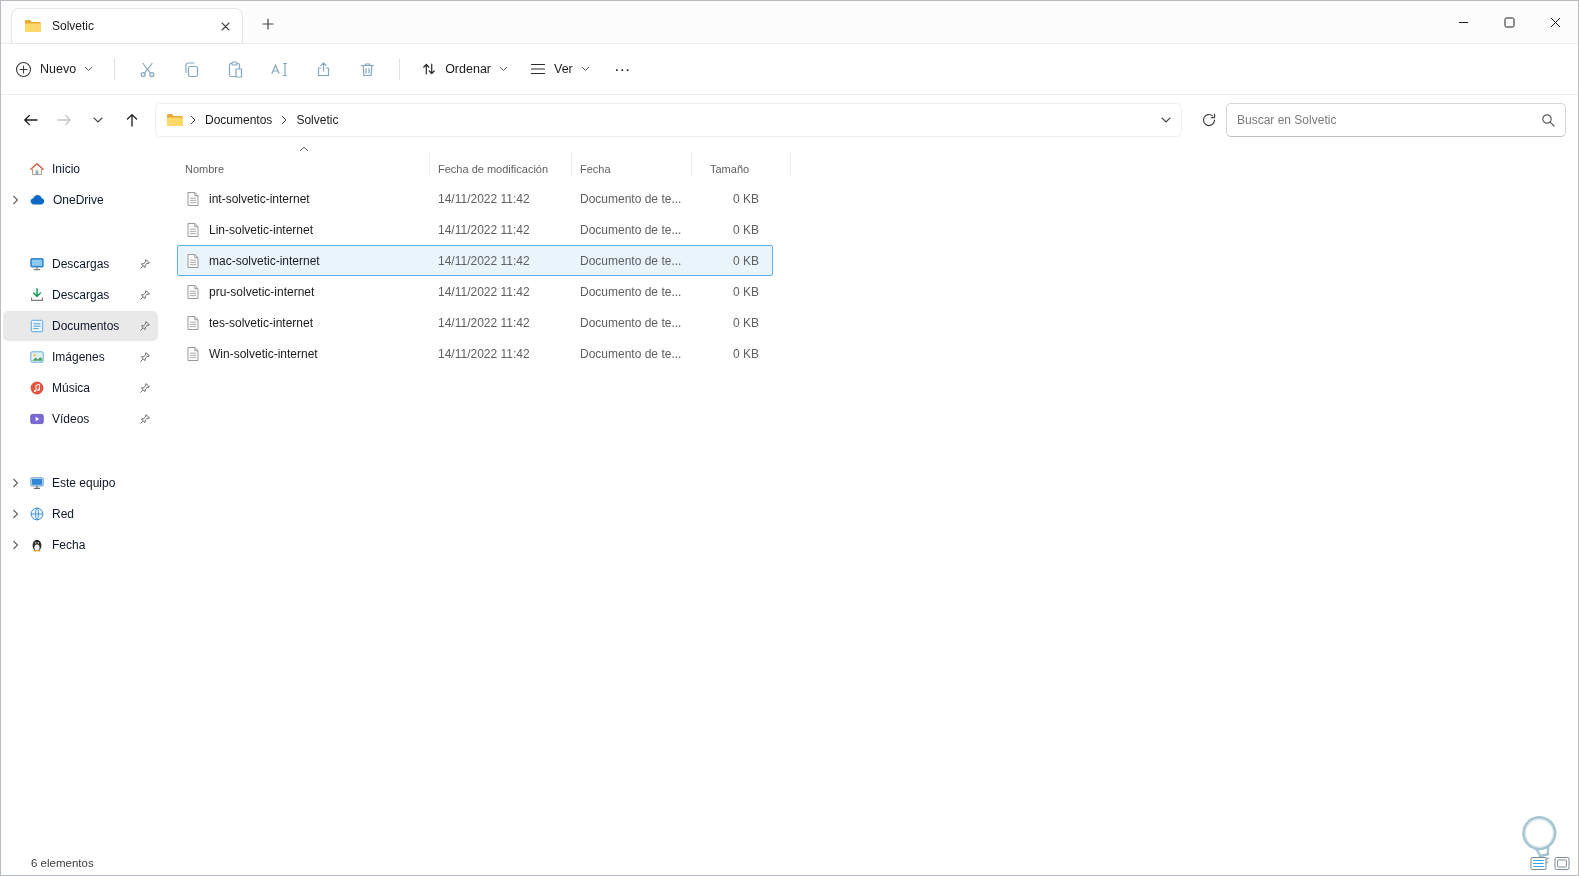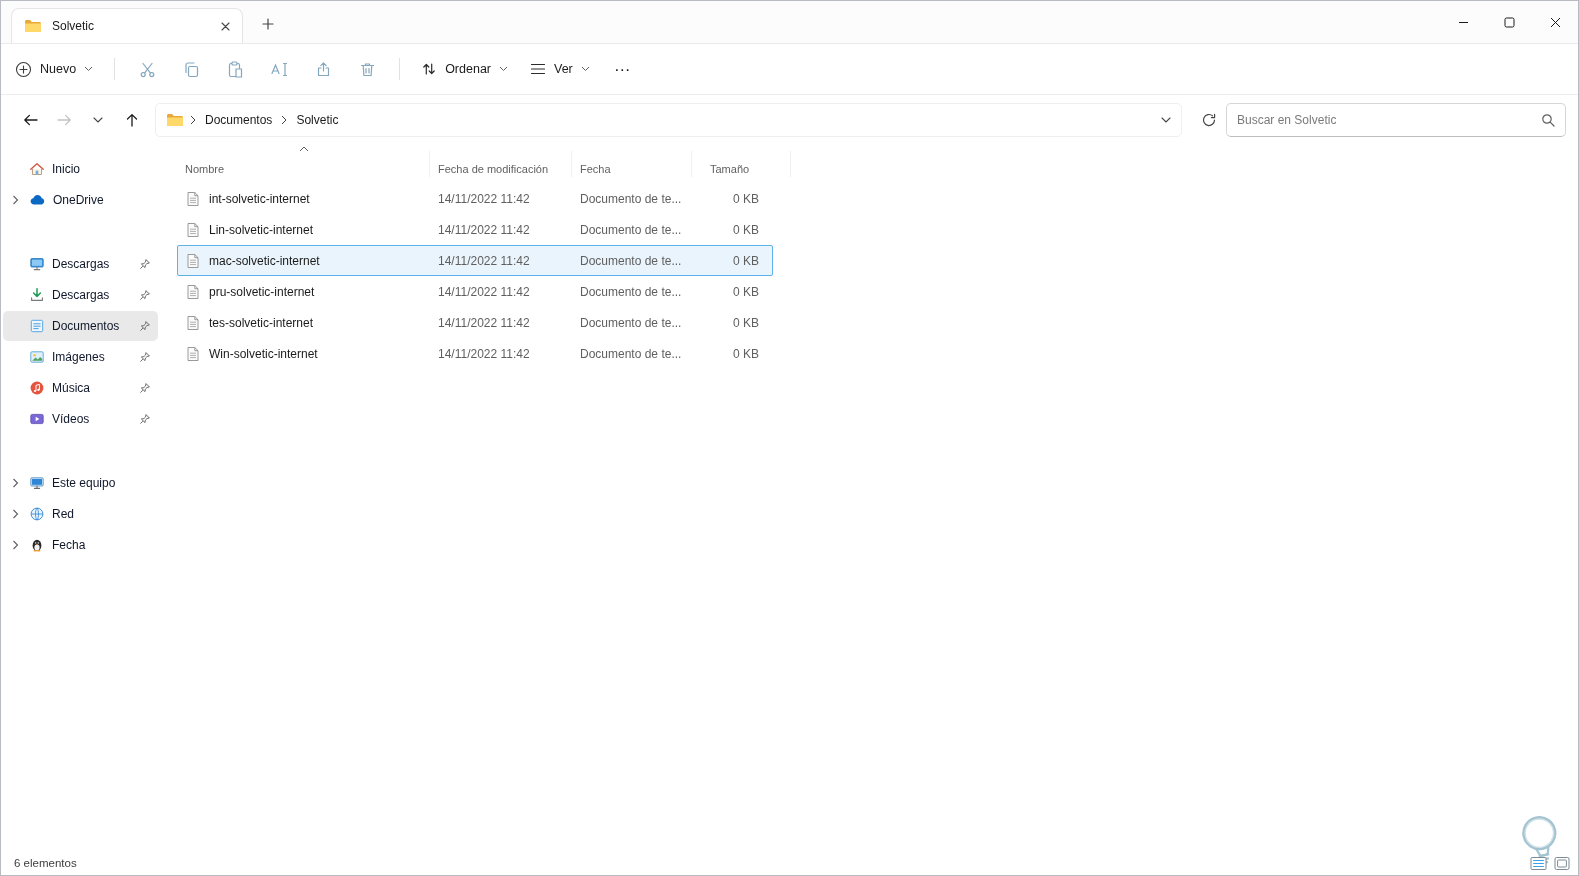--- a/index.html
+++ b/index.html
@@ -56,21 +56,21 @@
   .rows{margin-top:2px}
   .frow{display:flex;height:31px;align-items:center;width:596px;border:1px solid transparent;border-radius:2px}
   .frow.selected{background:#e9f4fc;border-color:#5fb2e8}
   .fcell{padding:0 8px;font-size:12px;white-space:nowrap;overflow:hidden}
   .fc-name{width:252px;display:flex;align-items:center;gap:9px;color:#1b1b1b}
   .fc-date{width:142px;color:#5f5f5f}
   .fc-type{width:120px;color:#5f5f5f}
   .fc-size{width:80px;color:#5f5f5f;text-align:right;padding-right:13px}
 
   
-  .statusbar{position:absolute;left:0;right:0;bottom:0;height:24px;display:flex;align-items:center;padding:0 13px;font-size:11.5px;color:#3d3d3d;background:#fff}
+  .statusbar{position:absolute;left:0;right:0;bottom:0;height:24px;display:flex;align-items:center;padding:0 30px;font-size:11.5px;color:#3d3d3d;background:#fff}
   .viewicons{position:absolute;right:8px;bottom:4px;display:flex;gap:7px;z-index:6}
   .doodle{position:absolute;right:10px;bottom:2px;z-index:5;pointer-events:none}
 </style>
 </head>
 <body>
 
 <div class="window">
 
   <div class="tabbar">
     <div class="tab">

